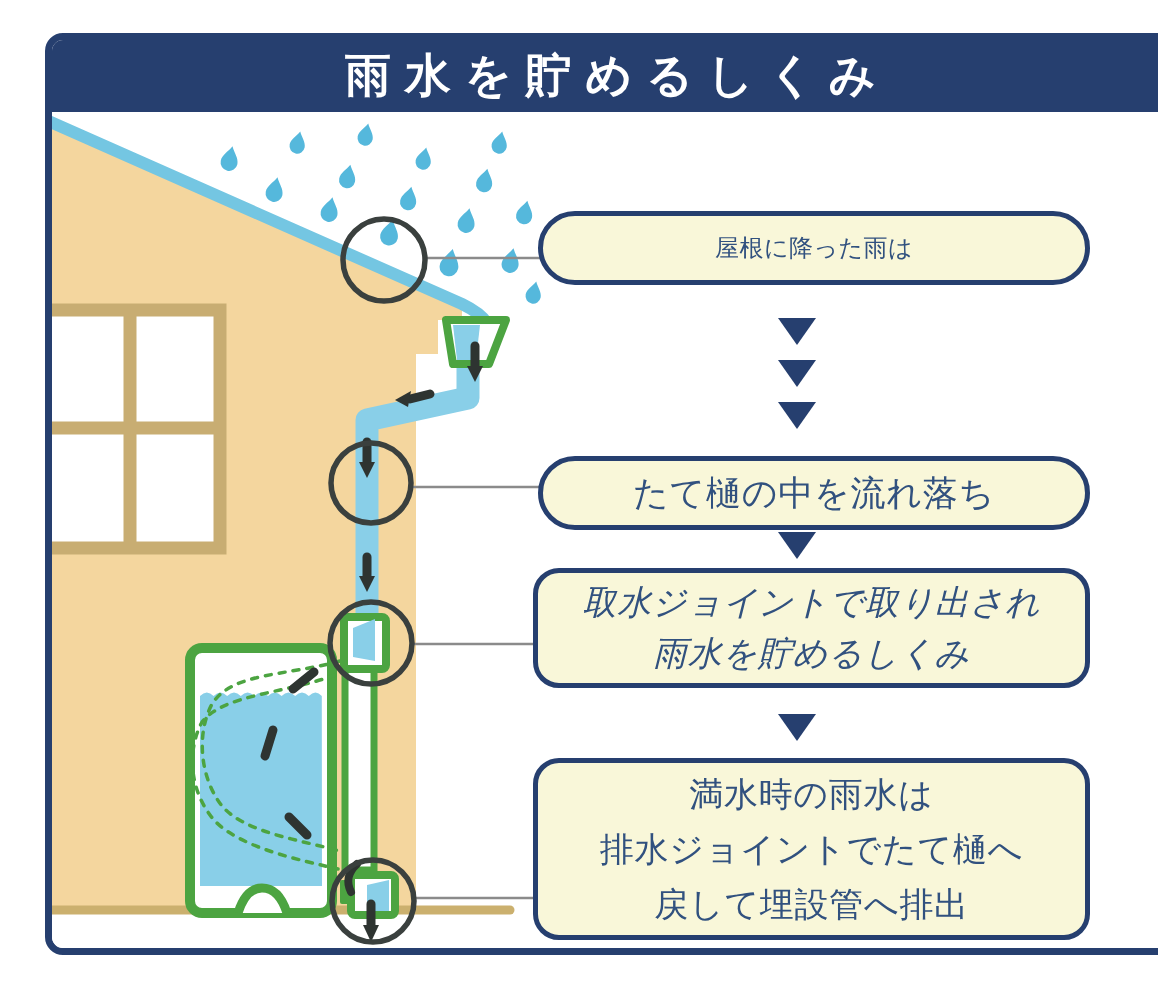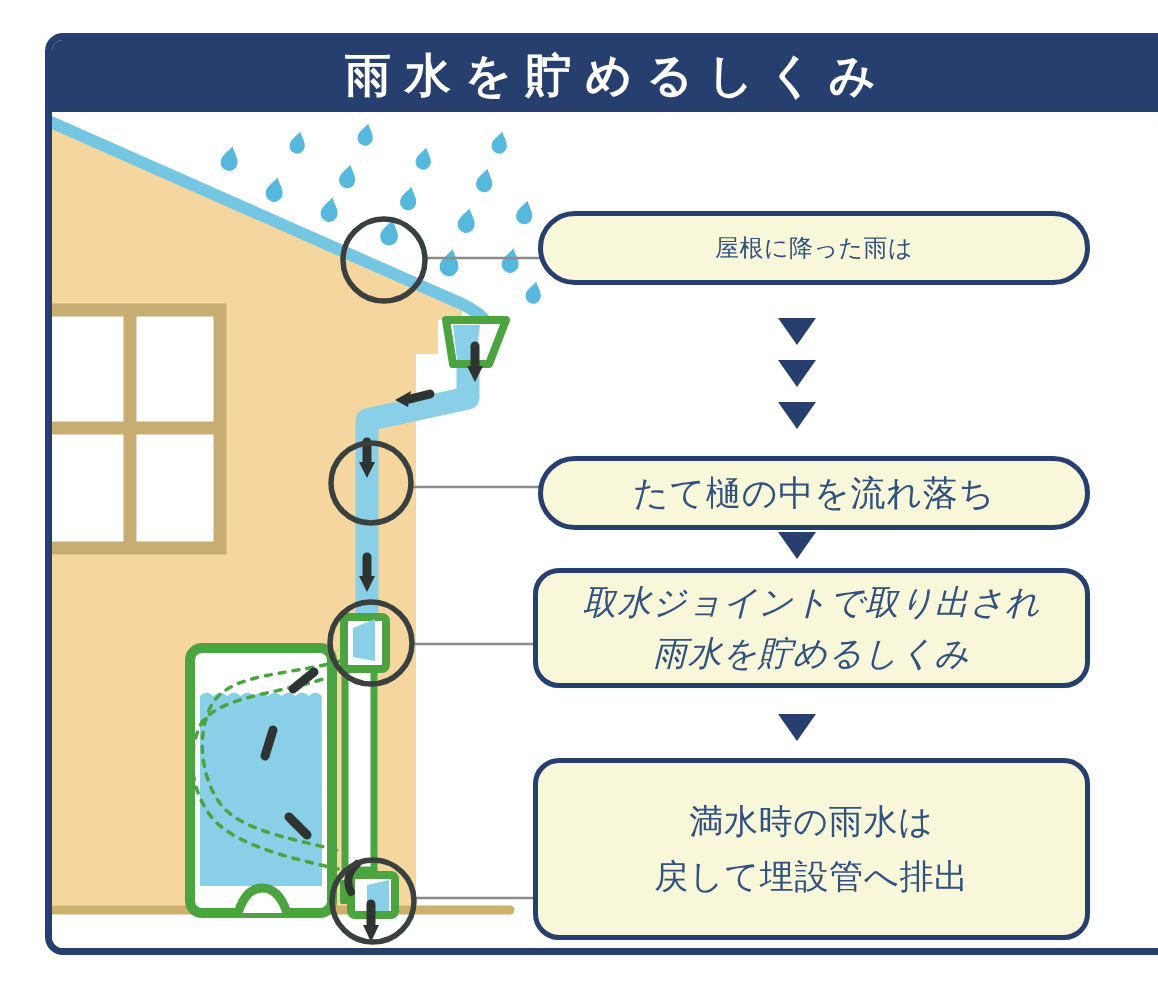--- a/index.html
+++ b/index.html
@@ -166,18 +166,19 @@
 
       <div class="callout co3">
         <span class="line">取水ジョイントで取り出され</span>
         <span class="line">雨水を貯めるしくみ</span>
       </div>
 
       <div class="tri t5"></div>
 
       <div class="callout co4">
         <span class="line">満水時の雨水は</span>
+        <span class="line">排水ジョイントでたて樋へ</span>
         <span class="line">戻して埋設管へ排出</span>
       </div>
 
     </div>
   </div>
 </div>
 
 </body></html>

